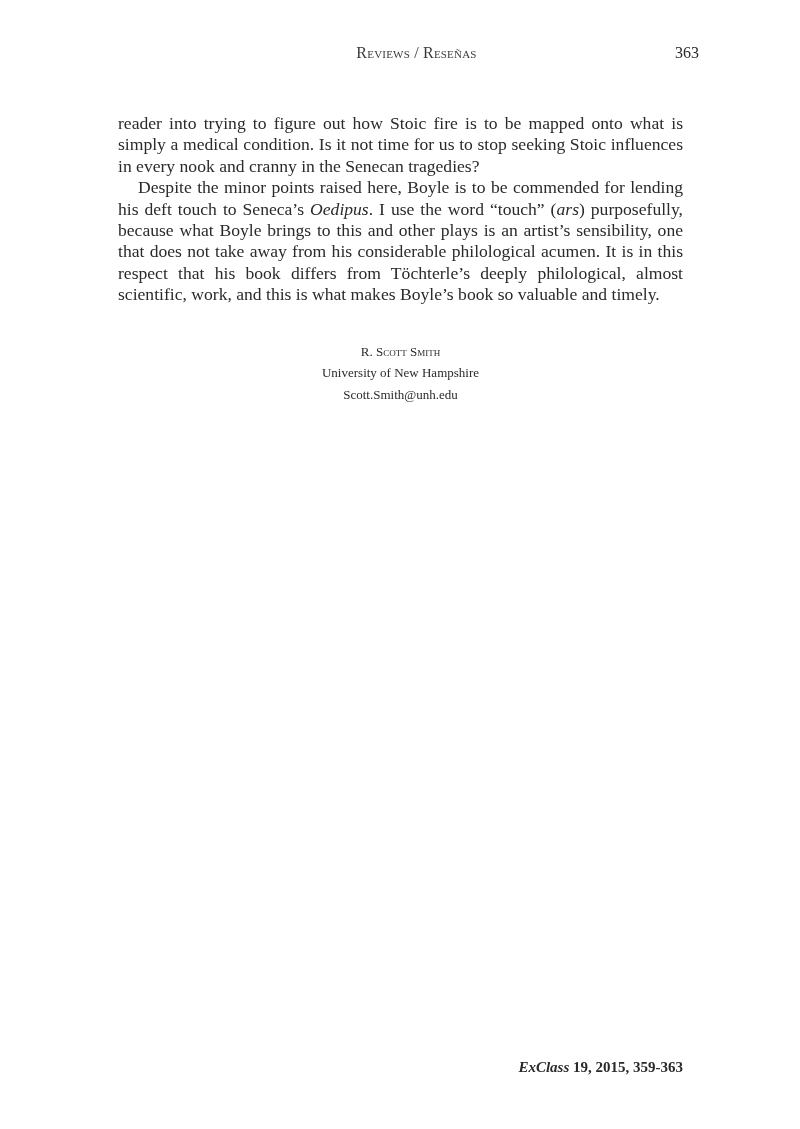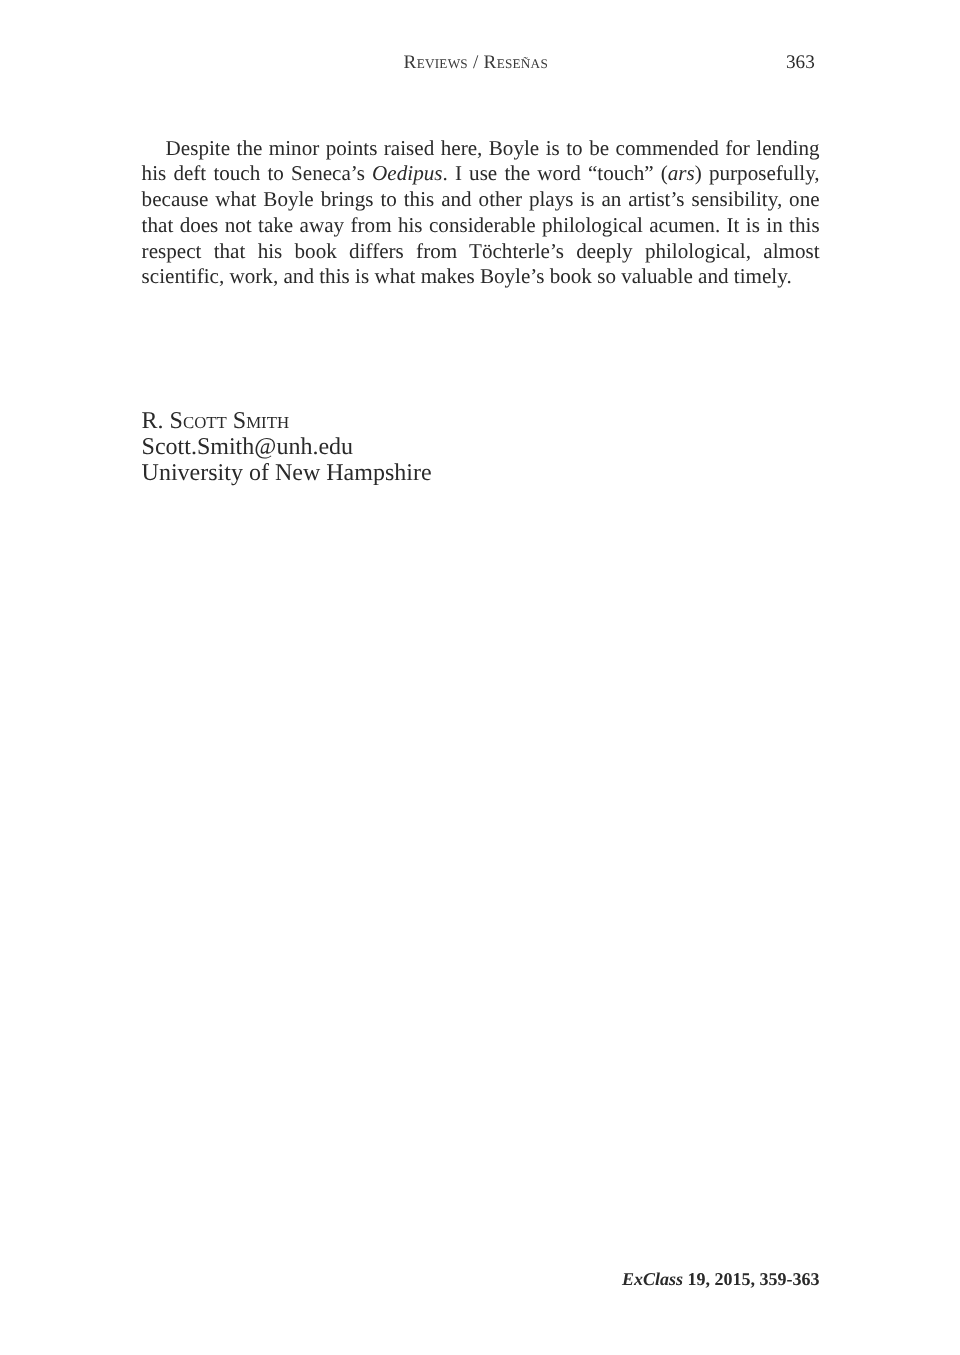--- a/index.html
+++ b/index.html
@@ -1,44 +1,45 @@
 <!DOCTYPE html>
 <html><head>
 <meta charset="utf-8">
 <style>
   html, body { margin: 0; padding: 0; background: #ffffff; }
   body { width: 800px; height: 1129px; position: relative; overflow: hidden;
          font-family: "Liberation Serif", "DejaVu Serif", serif; color: #2a2a2a; }
-  .header { position: absolute; top: 44px; left: 114px; width: 565px; height: 24px; text-decoration: underline; }
+  .header { position: absolute; top: 44px; left: 134px; width: 565px; height: 24px; text-decoration: underline; }
   .running-head { position: absolute; left: 0; right: 0; text-align: center;
                   font-variant: small-caps; font-size: 16px; letter-spacing: 0.2px; color: #3a3a3a; }
   .page-number { position: absolute; right: 0; font-size: 16px; color: #2a2a2a; text-align: center; }
   .body-text { position: absolute; top: 113px; left: 118px; width: 565px;
                font-size: 17.6px; line-height: 21.4px; text-align: justify; }
   .body-text p { margin: 0; }
   .body-text p.indent { text-indent: 20px; }
-  .signature { position: absolute; top: 341px; left: 118px; width: 565px; text-align: left;
-               font-size: 20px; line-height: 21.4px; }
+  .signature { position: absolute; top: 341px; left: 118px; width: 565px; text-align: center;
+               font-size: 13px; line-height: 21.4px; }
   .sig-name { font-variant: small-caps; }
   .footer { position: absolute; top: 1059px; left: 118px; width: 565px; text-align: right;
             font-size: 15px; color: #2a2a2a; font-weight: bold; }
 </style>
 </head>
 <body>
 
 <div class="header">
   <div class="running-head">Reviews / Reseñas</div>
   <div class="page-number">363</div>
 </div>
 
 <div class="body-text">
+  <p>reader into trying to figure out how Stoic fire is to be mapped onto what is simply a medical condition. Is it not time for us to stop seeking Stoic influences in every nook and cranny in the Senecan tragedies?</p>
   <p class="indent"><span>Despite the minor points raised here, Boyle is to be commended for lending his deft touch to Seneca’s </span><em>Oedipus</em><span>. I use the word “touch” (</span><em>ars</em><span>) purposefully, because what Boyle brings to this and other plays is an artist’s sensibility, one that does not take away from his considerable philological acumen. It is in this respect that his book differs from Töchterle’s deeply philological, almost scientific, work, and this is what makes Boyle’s book so valuable and timely.</span></p>
 </div>
 
 <div class="signature">
   <div class="sig-name">R. Scott Smith</div>
+  <div>University of New Hampshire</div>
   <div>Scott.Smith@unh.edu</div>
-  <div>University of New Hampshire</div>
 </div>
 
 <div class="footer">
   <em>ExClass</em><span> 19, 2015, 359-363</span>
 </div>
 
 </body></html>

